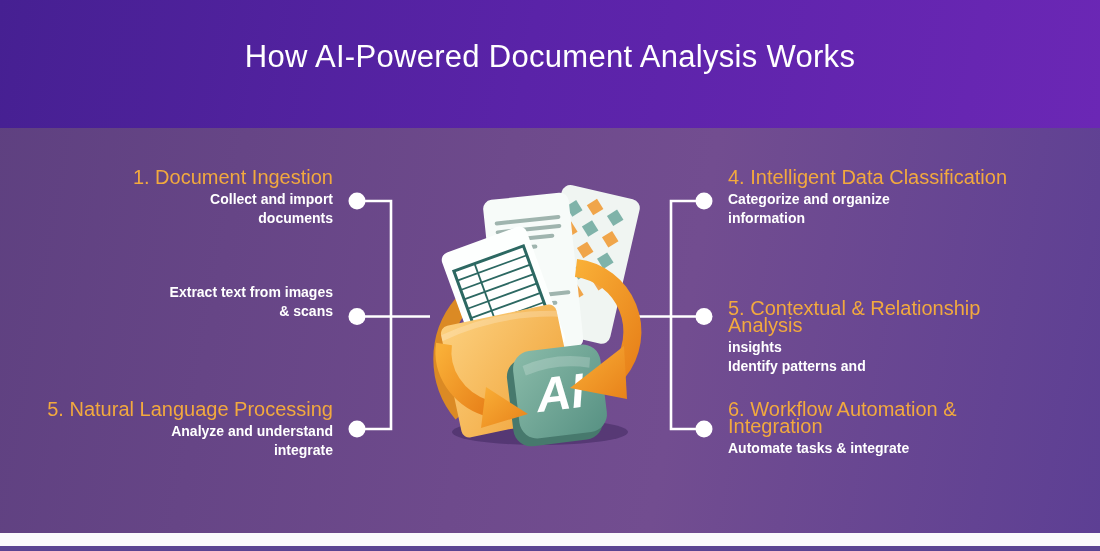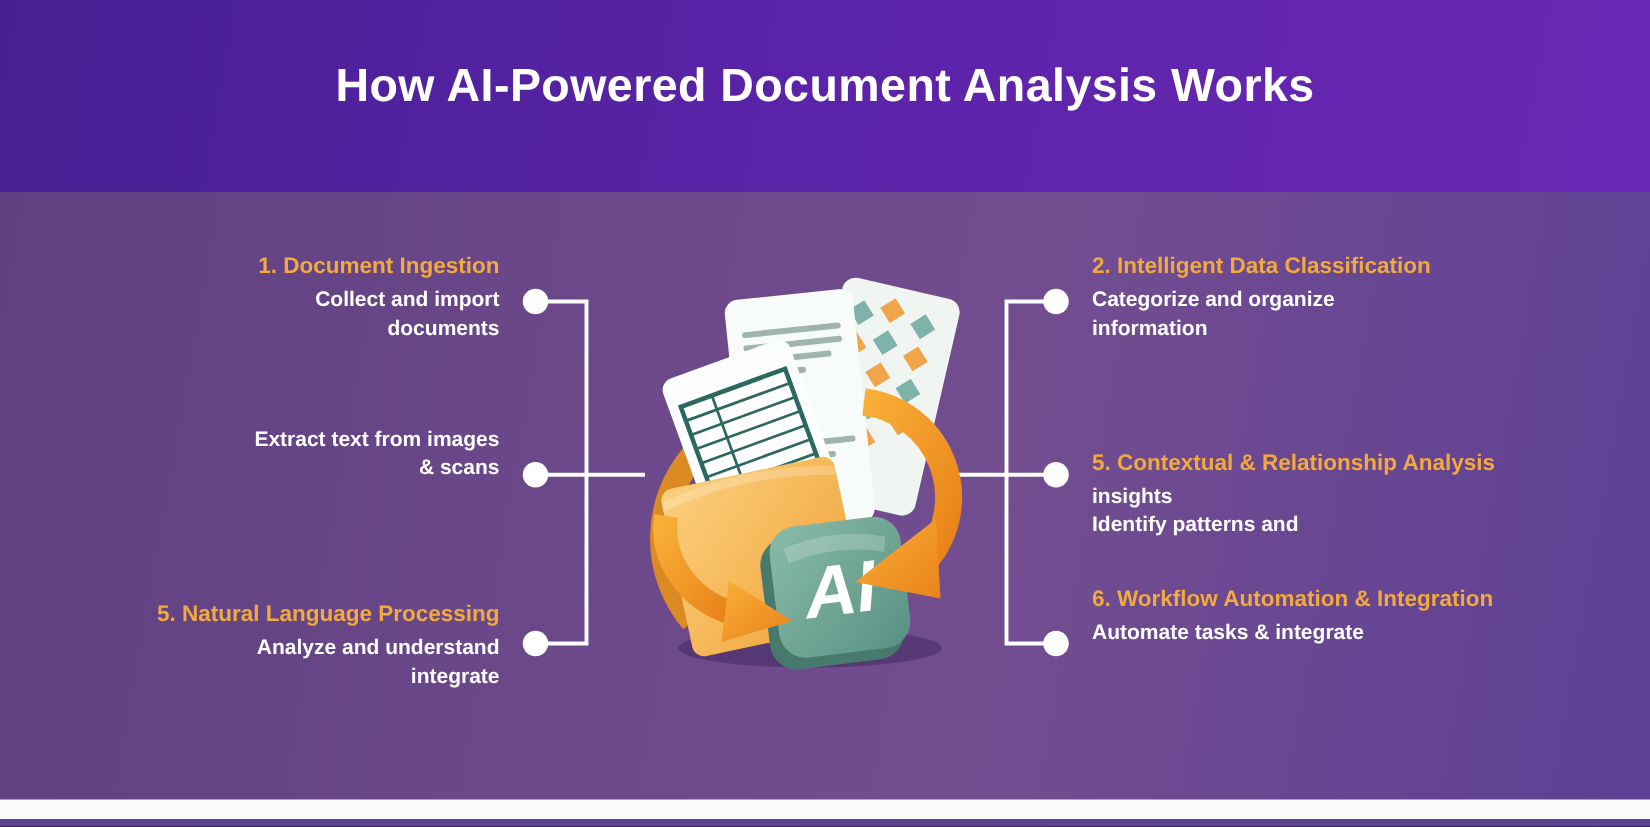--- a/index.html
+++ b/index.html
@@ -7,28 +7,28 @@
     position:relative; width:1100px; height:551px; overflow:hidden;
     font-family:"Liberation Sans", sans-serif;
     background: linear-gradient(100deg, #5e4080 0%, #6e4a8c 45%, #724d90 62%, #5d3f94 100%);
   }
   .header-band {
     position:absolute; top:0; left:0; width:1100px; height:128px;
     background: linear-gradient(100deg, #462092 0%, #5a23a8 48%, #6b27b5 100%);
     display:flex; align-items:center; justify-content:center;
   }
   .main-title {
-    color:#ffffff; font-size:31px; font-weight:bold; letter-spacing:.3px;
+    color:#ffffff; font-size:31px; font-weight:normal; letter-spacing:.3px;
     margin-top:-14px;
   }
   .step { position:absolute; }
   .step.left-col { text-align:right; right:767px; width:300px; }
   .step.right-col { text-align:left; left:728px; width:320px; }
   .step .step-heading {
-    margin:0 0 4px 0; color:#f2a93e; font-size:15px; font-weight:bold; line-height:17px;
+    margin:0 0 4px 0; color:#f2a93e; font-size:20px; font-weight:normal; line-height:17px;
   }
   .step .step-line {
     color:#ffffff; font-size:14px; font-weight:bold; line-height:19px;
   }
   .overlay-svg { position:absolute; left:0; top:0; pointer-events:none; }
   .illustration { position:absolute; left:428px; top:176px; width:225px; height:275px; }
   .band-white { position:absolute; left:0; top:533px; width:1100px; height:13px; background:#fafafc; }
   .band-strip { position:absolute; left:0; top:546px; width:1100px; height:5px; background:#5a4492; }
 </style>
 </head>
@@ -49,30 +49,30 @@
     <div class="step-line">Extract text from images</div>
     <div class="step-line">&amp; scans</div>
   </div>
   <div class="step left-col" style="top:401px">
     <h3 class="step-heading">5. Natural Language Processing</h3>
     <div class="step-line">Analyze and understand</div>
     <div class="step-line">integrate</div>
   </div>
 
   <div class="step right-col" style="top:169px">
-    <h3 class="step-heading">2. Intelligent Data Classification</h3>
+    <h3 class="step-heading">4. Intelligent Data Classification</h3>
     <div class="step-line">Categorize and organize</div>
     <div class="step-line">information</div>
   </div>
   <div class="step right-col" style="top:300px">
     <h3 class="step-heading">5. Contextual &amp; Relationship Analysis</h3>
     <div class="step-line">insights</div>
     <div class="step-line">Identify patterns and</div>
   </div>
-  <div class="step right-col" style="top:391px">
+  <div class="step right-col" style="top:401px">
     <h3 class="step-heading">6. Workflow Automation &amp; Integration</h3>
     <div class="step-line">Automate tasks &amp; integrate</div>
   </div>
 
   <svg class="overlay-svg" width="1100" height="551">
     <g stroke="#ffffff" stroke-width="2.6" fill="none">
       <path d="M357 201 L391 201 L391 429 L357 429"></path>
       <path d="M357 316.5 L430 316.5"></path>
       <path d="M704 201 L671 201 L671 429 L704 429"></path>
       <path d="M630 316.5 L704 316.5"></path>

